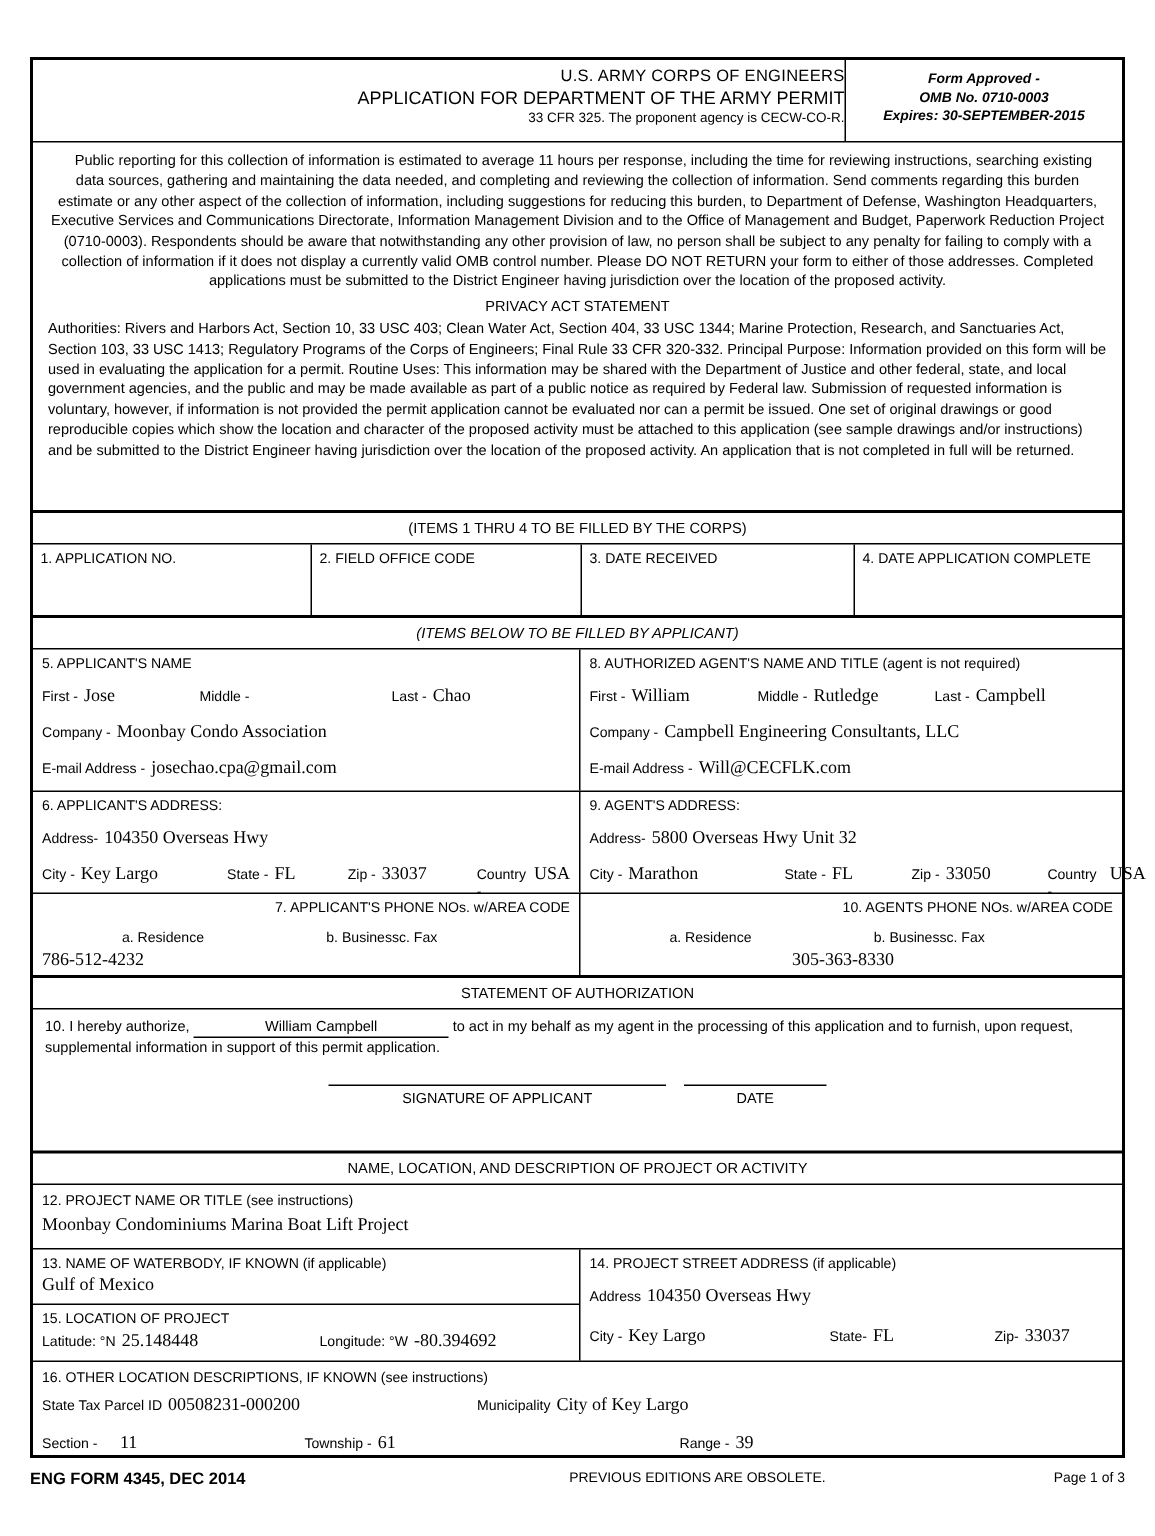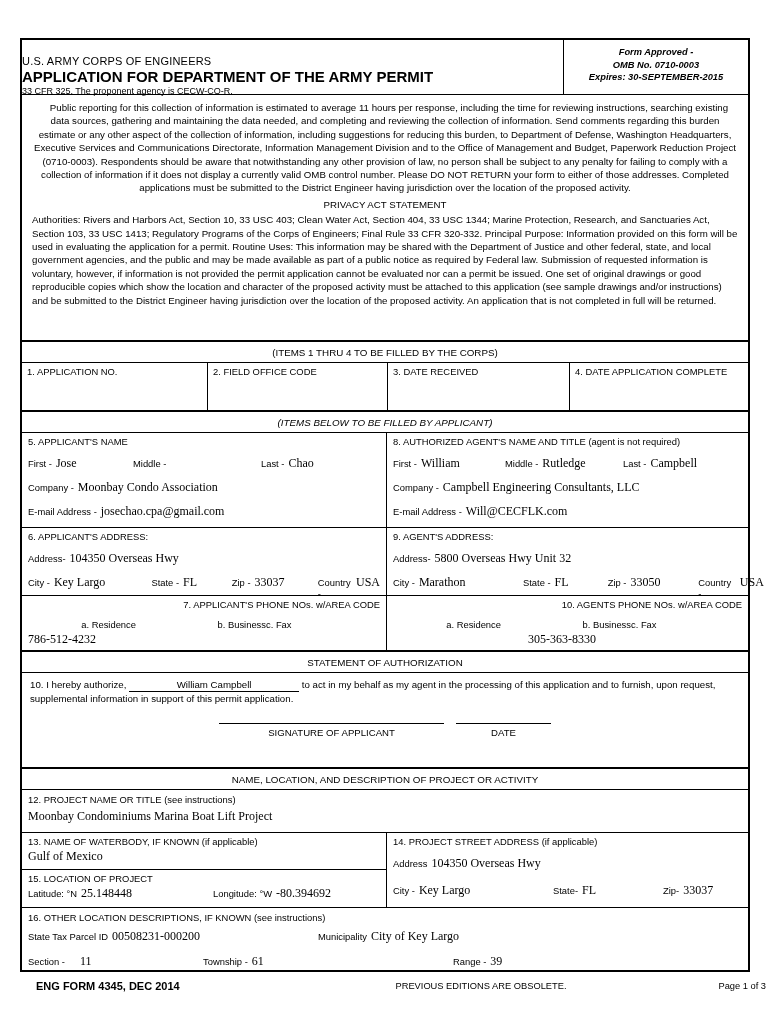--- a/index.html
+++ b/index.html
@@ -8,23 +8,23 @@
     position:relative; width:770px; height:1024px; background:#ffffff;
     font-family:"Liberation Sans", sans-serif; color:#000; overflow:hidden;
   }
   .form { position:absolute; left:20px; top:38px; width:730px; height:934px;
           border:2px solid #000; background:#fff; }
   .row { position:relative; width:100%; }
   .bt1 { border-top:1px solid #000; } .bt2 { border-top:2px solid #000; }
 
   
   .r-header { height:54px; display:flex; }
-  .header-left { flex:1; text-align:left; padding-top:5px;margin-top:10px; }
+  .header-left { flex:1; text-align:right; padding-top:5px; }
   .h-agency { font-size:11px; letter-spacing:.2px; }
-  .h-title  { font-size:15px; font-weight:bold; margin-top:1px; }
+  .h-title  { font-size:12px; font-weight:normal; margin-top:1px; }
   .h-cite   { font-size:9px; margin-top:1px; }
   .header-right { width:185px; border-left:1px solid #000; text-align:center;
                   font-weight:bold; font-style:italic; font-size:9.3px; padding-top:6px; line-height:12.5px; }
 
   
   .r-intro { height:246px; padding:6px 10px 0 10px; font-size:9.7px; line-height:13.4px; overflow:hidden; }
   .r-intro .p1 { text-indent:8px;text-align:center; }
   .privacy-h { text-align:center; font-size:9.7px; margin:3px 0 2px 0; }
 
   .bar { text-align:center; font-weight:normal; font-size:9.8px; padding:5px 0 4px 0; }
@@ -66,22 +66,22 @@
   .r-12 { height:43px; padding:4px 6px; }
   .r-12 .val { display:block; margin-top:4px; }
   .r-1315 { height:75px; }
   .subcell-13 { height:37px; border-bottom:1px solid #000; padding:3px 6px; }
   .subcell-15 { height:37px; padding:3px 6px; }
   .inlineline { margin-top:2px; display:flex; align-items:baseline; }
   .r-16 { height:66px; padding:4px 6px; }
   .gap6 { margin-top:6px; } .gap10 { margin-top:10px; }
 
   
-  .footer { position:absolute; left:36px; top:980px; width:730px; display:flex;
-            align-items:center; font-size:9.3px; }
+  .footer { position:absolute; left:20px; top:980px; width:730px; display:flex;
+            align-items:flex-start; font-size:9.3px; }
   .footer .f-id { font-weight:bold; font-size:11px; width:280px; }
   .footer .f-center { flex:1; text-align:center; }
   .footer .f-page { width:120px; text-align:right; }
 </style>
 </head>
 <body>
 
 <div class="page">
   <div class="form">
 

